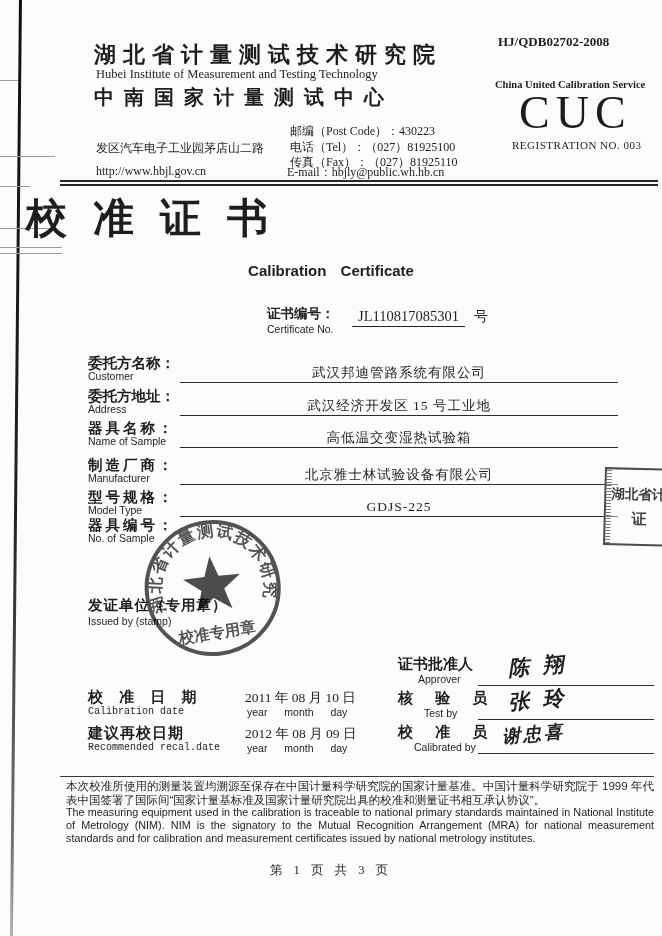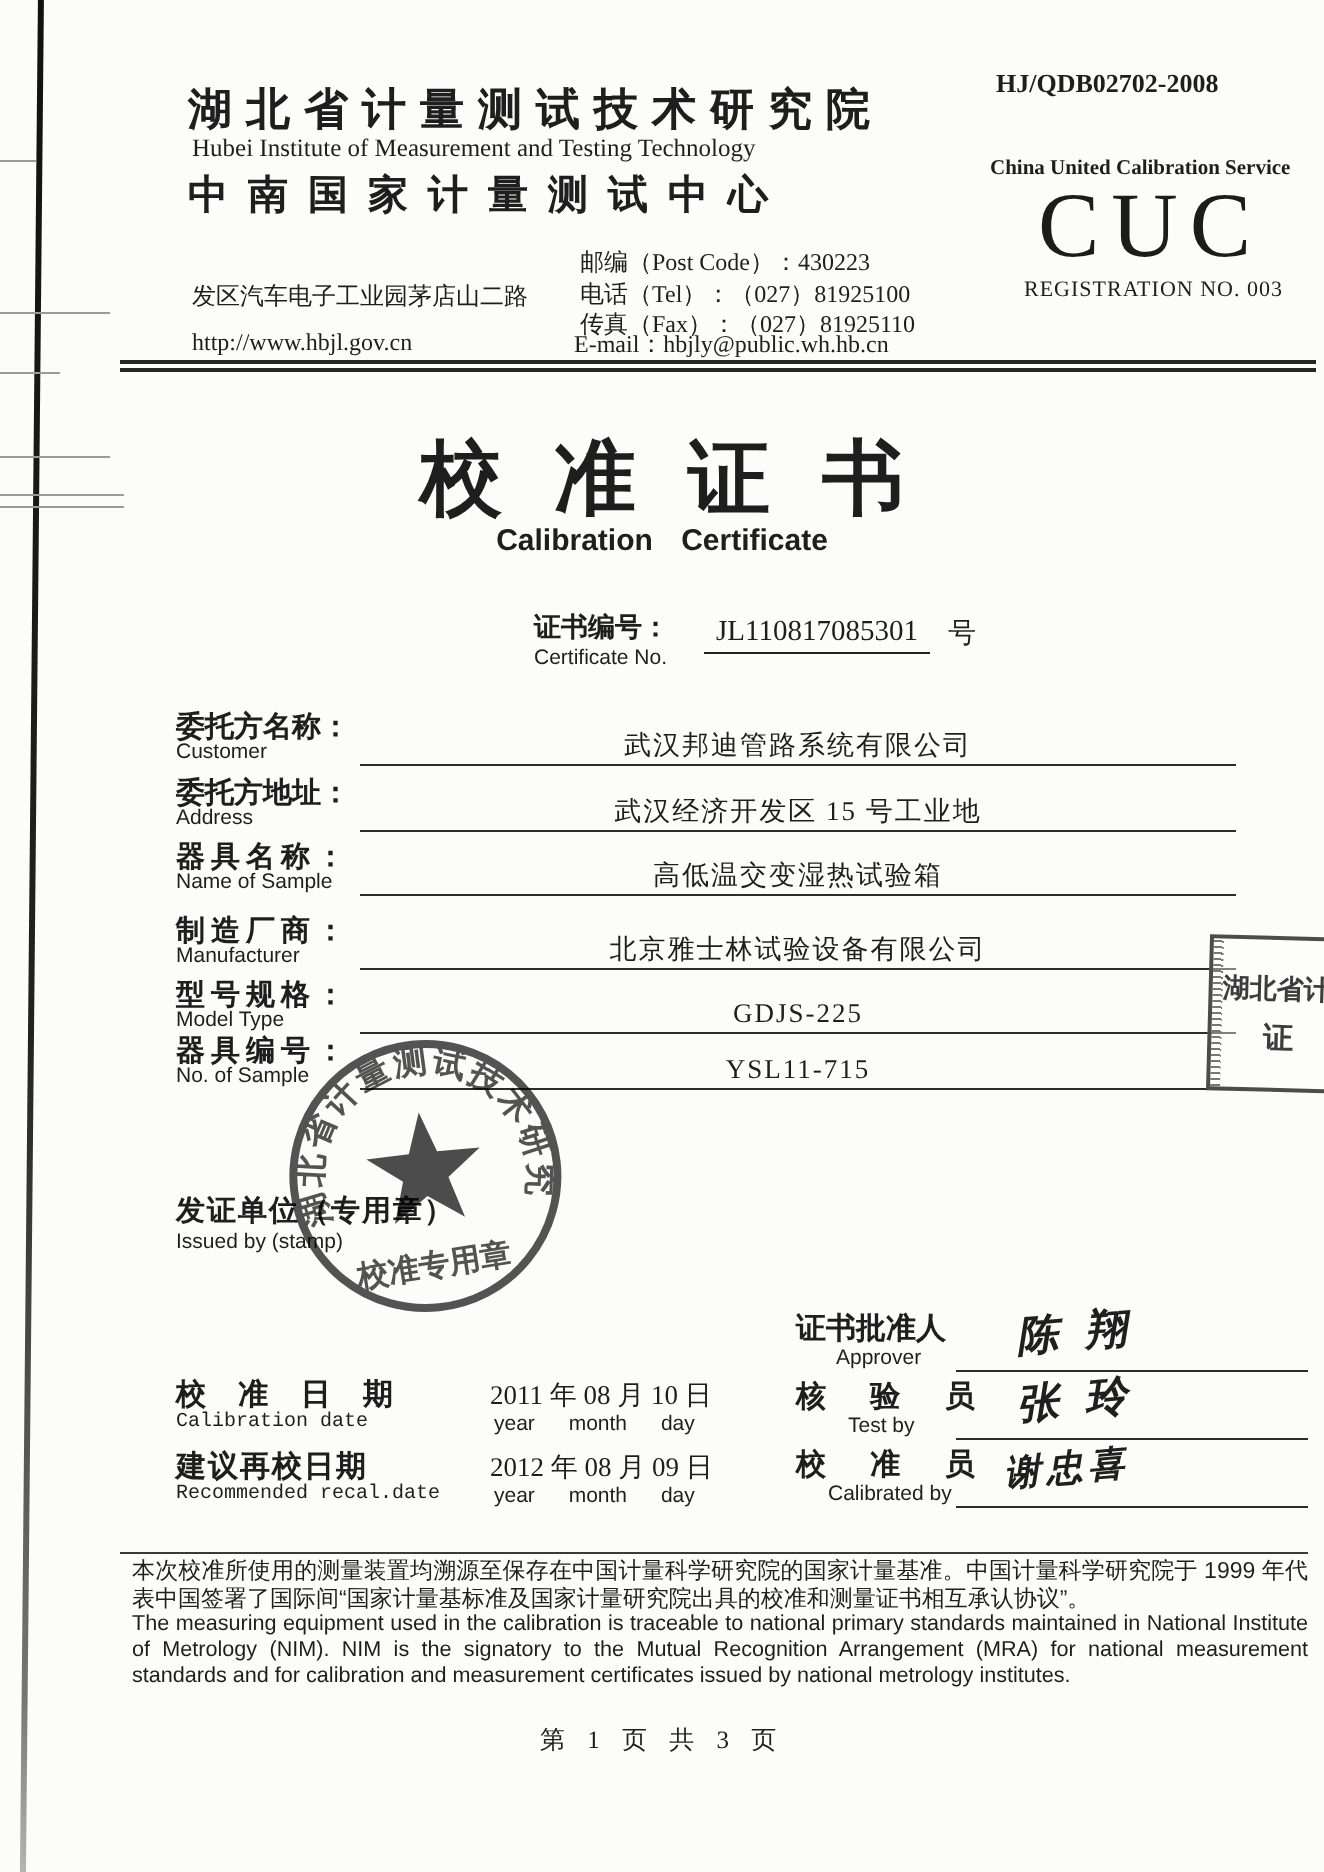--- a/index.html
+++ b/index.html
@@ -27,21 +27,21 @@
   .doc-code { left:498px; top:34px; font-size:13px; font-weight:bold;text-align:right; }
   .union-cn { left:496px; top:59px; font-size:13.5px; font-weight:bold; letter-spacing:3.5px; font-family:"Liberation Sans",sans-serif; white-space:nowrap;}
   .union-en { left:495px; top:79px; font-size:10.5px; font-weight:bold; }
   .cuc-logo { left:519px; top:86px; font-size:46px; letter-spacing:6px; color:#1c1c1c; font-weight:500; }
   .cuc-reg { left:512px; top:139px; font-size:11px; letter-spacing:0.5px; }
 
   .hrule { left:60px; top:180px; width:598px; height:6px;
     border-top:2.5px solid #262626; border-bottom:2px solid #262626; }
 
   
-  .title-cn { left:0; right:0; top:212px; text-align:center; font-size:41px; font-weight:bold;
+  .title-cn { left:0; right:0; top:191px; text-align:left; font-size:41px; font-weight:bold;
     letter-spacing:26px; text-indent:26px; font-family:"Liberation Serif",serif; }
   .title-en { left:0; right:0; top:262px; text-align:center; font-size:15px; font-weight:bold;
     word-spacing:10px; font-family:"Liberation Sans",sans-serif; }
 
   .certno-lab-cn { left:267px; top:305px; font-size:13.5px; font-weight:bold; font-family:"Liberation Sans",sans-serif; }
   .certno-lab-en { left:267px; top:323px; font-size:10.5px; font-family:"Liberation Sans",sans-serif; }
   .certno-val { left:352px; top:308px; font-size:14.5px; border-bottom:1.2px solid #222; padding:0 6px 1px 6px; }
   .certno-suf { left:474px; top:308px; font-size:14px; }
 
   
@@ -148,21 +148,20 @@
     <div class="fline"><span class="fvalue">北京雅士林试验设备有限公司</span></div>
   </div>
   <div class="abs frow sp" style="top:490px;">
     <div class="flabel-cn">型号规格：</div>
     <div class="flabel-en">Model Type</div>
     <div class="fline"><span class="fvalue">GDJS-225</span></div>
   </div>
   <div class="abs frow sp" style="top:518px;">
     <div class="flabel-cn">器具编号：</div>
     <div class="flabel-en">No. of Sample</div>
-    <div class="fline"><span class="fvalue">YSL11-715</span></div>
   </div>
 
   <div class="abs issued-cn">发证单位（专用章）</div>
   <div class="abs issued-en">Issued by  (stamp)</div>
 
   <svg class="abs seal" viewBox="0 0 150 150">
     <circle cx="75" cy="72" r="66" fill="none" stroke="#333" stroke-width="4"></circle>
     <path id="sealArc" d="M 26.1 89.8 A 52 52 0 1 1 123.9 89.8" fill="none"></path>
     <text font-size="16.5" font-weight="bold" fill="#333" font-family="Liberation Sans, sans-serif">
       <textPath href="#sealArc" startOffset="0" textLength="214" lengthAdjust="spacing">湖北省计量测试技术研究院</textPath>

